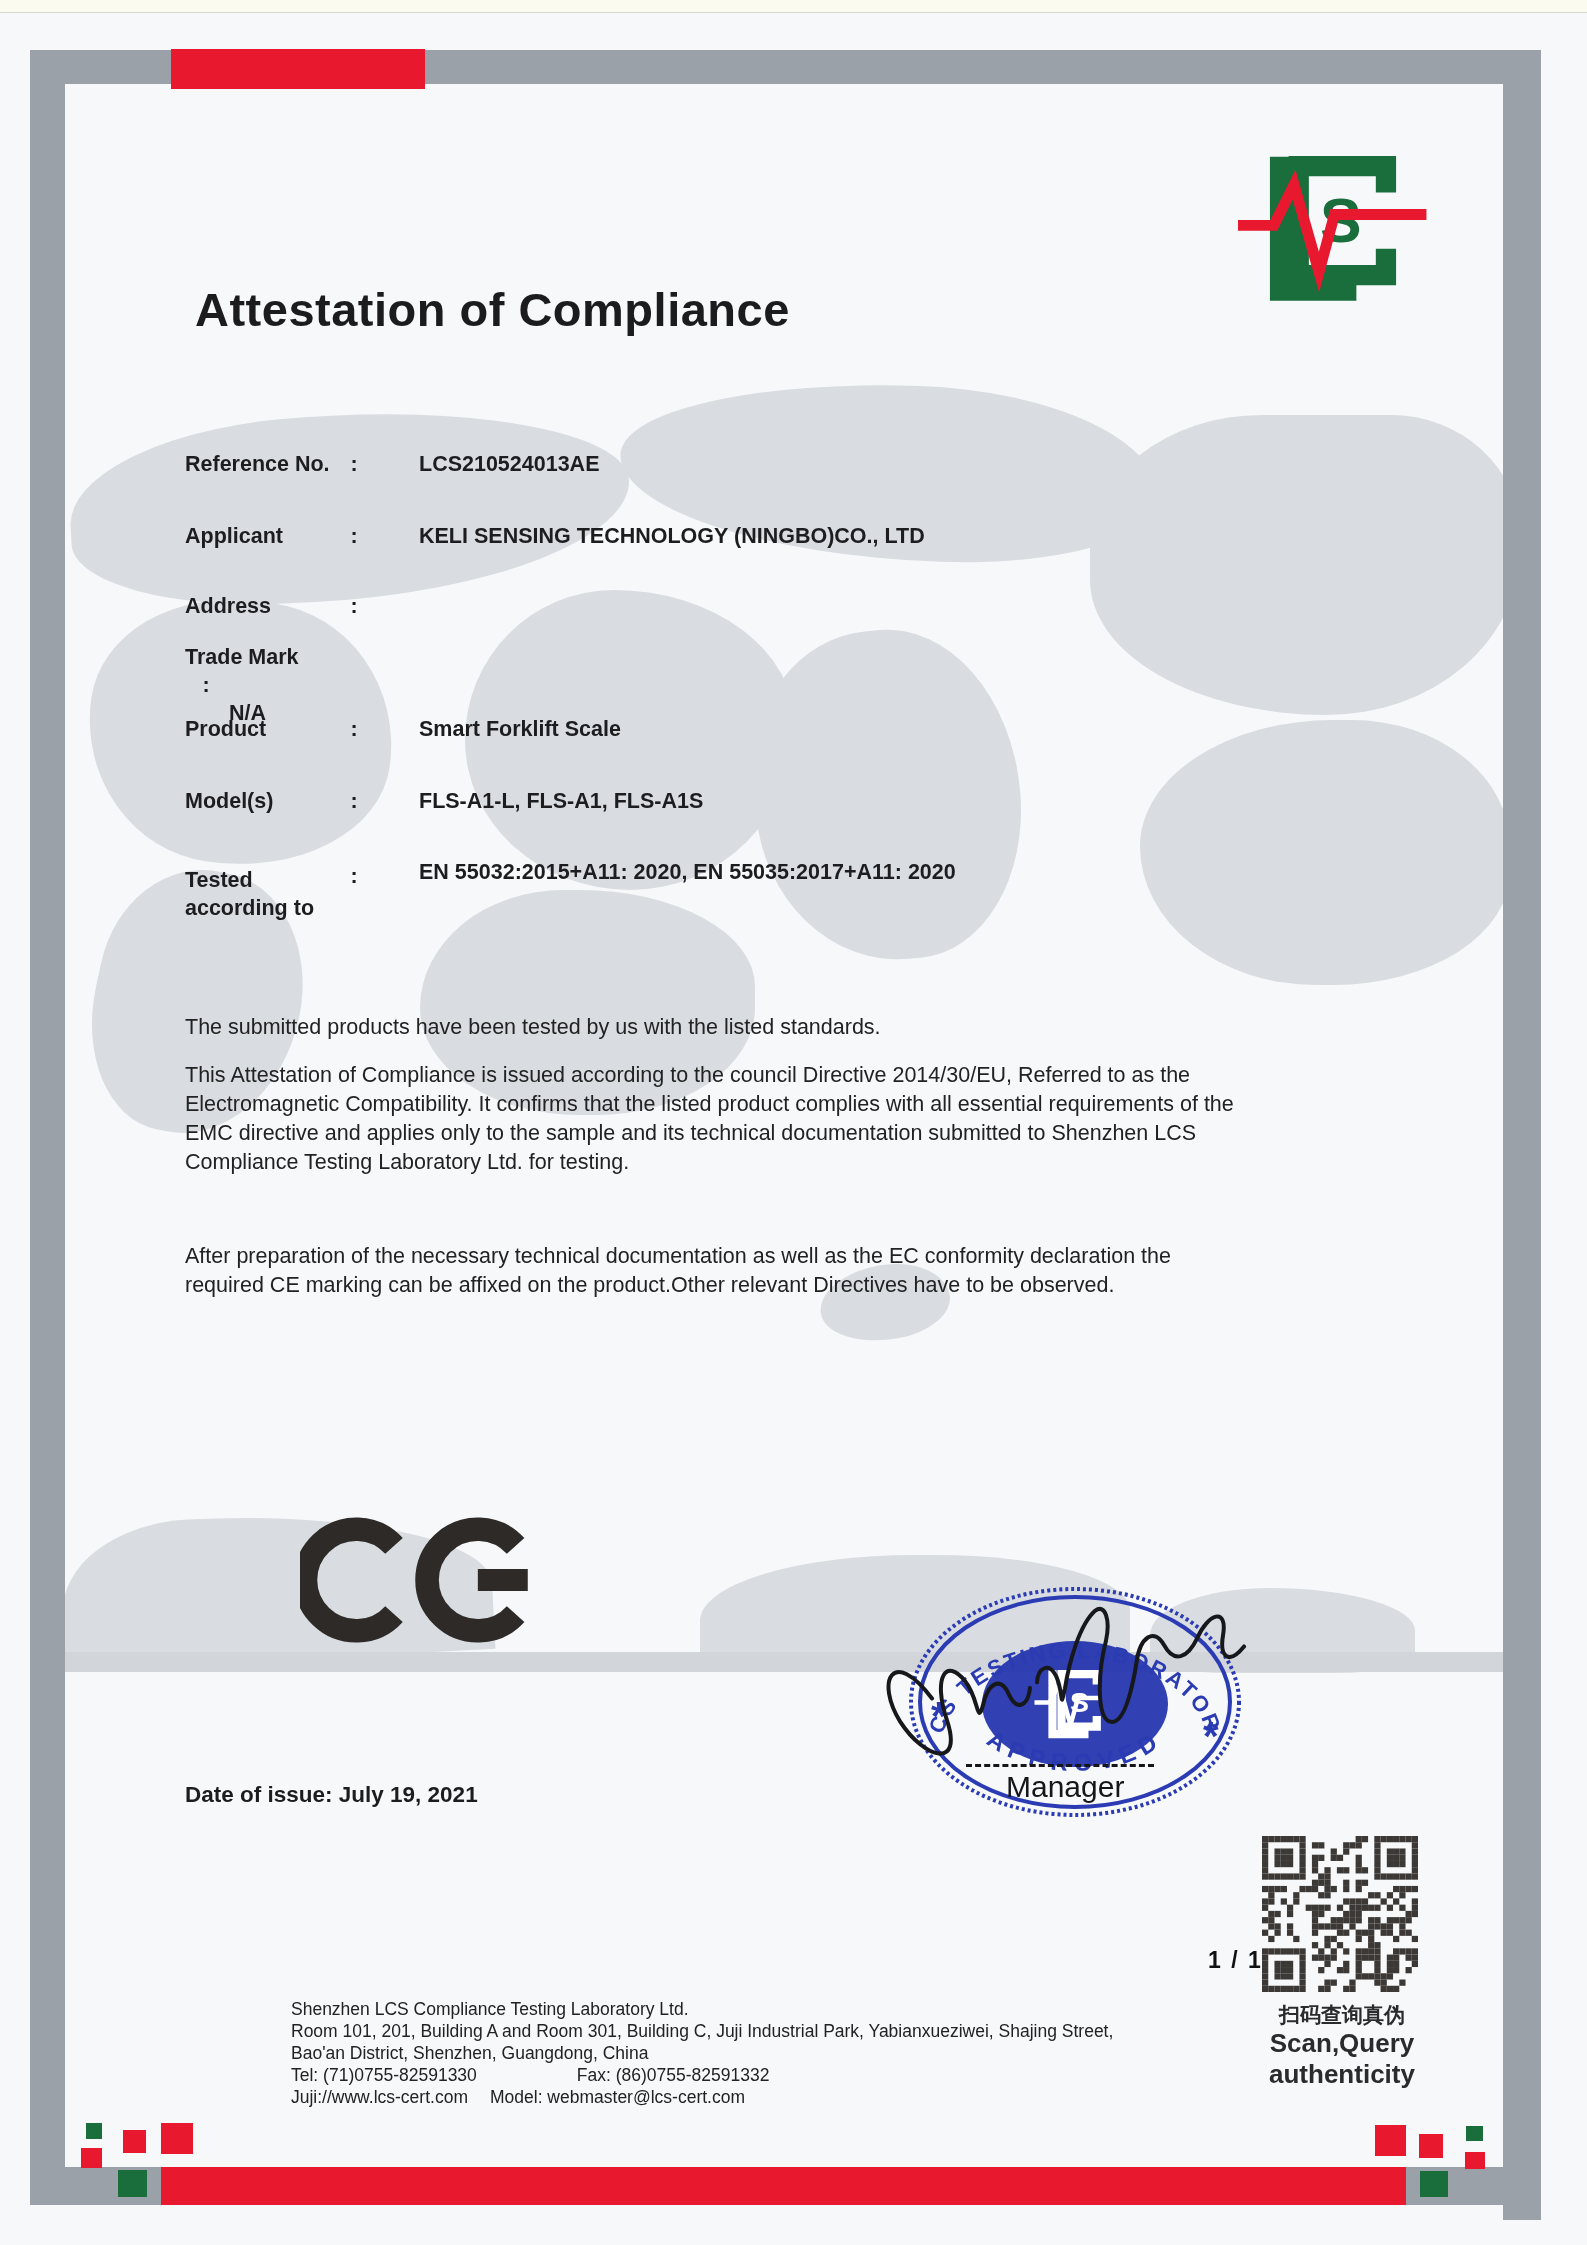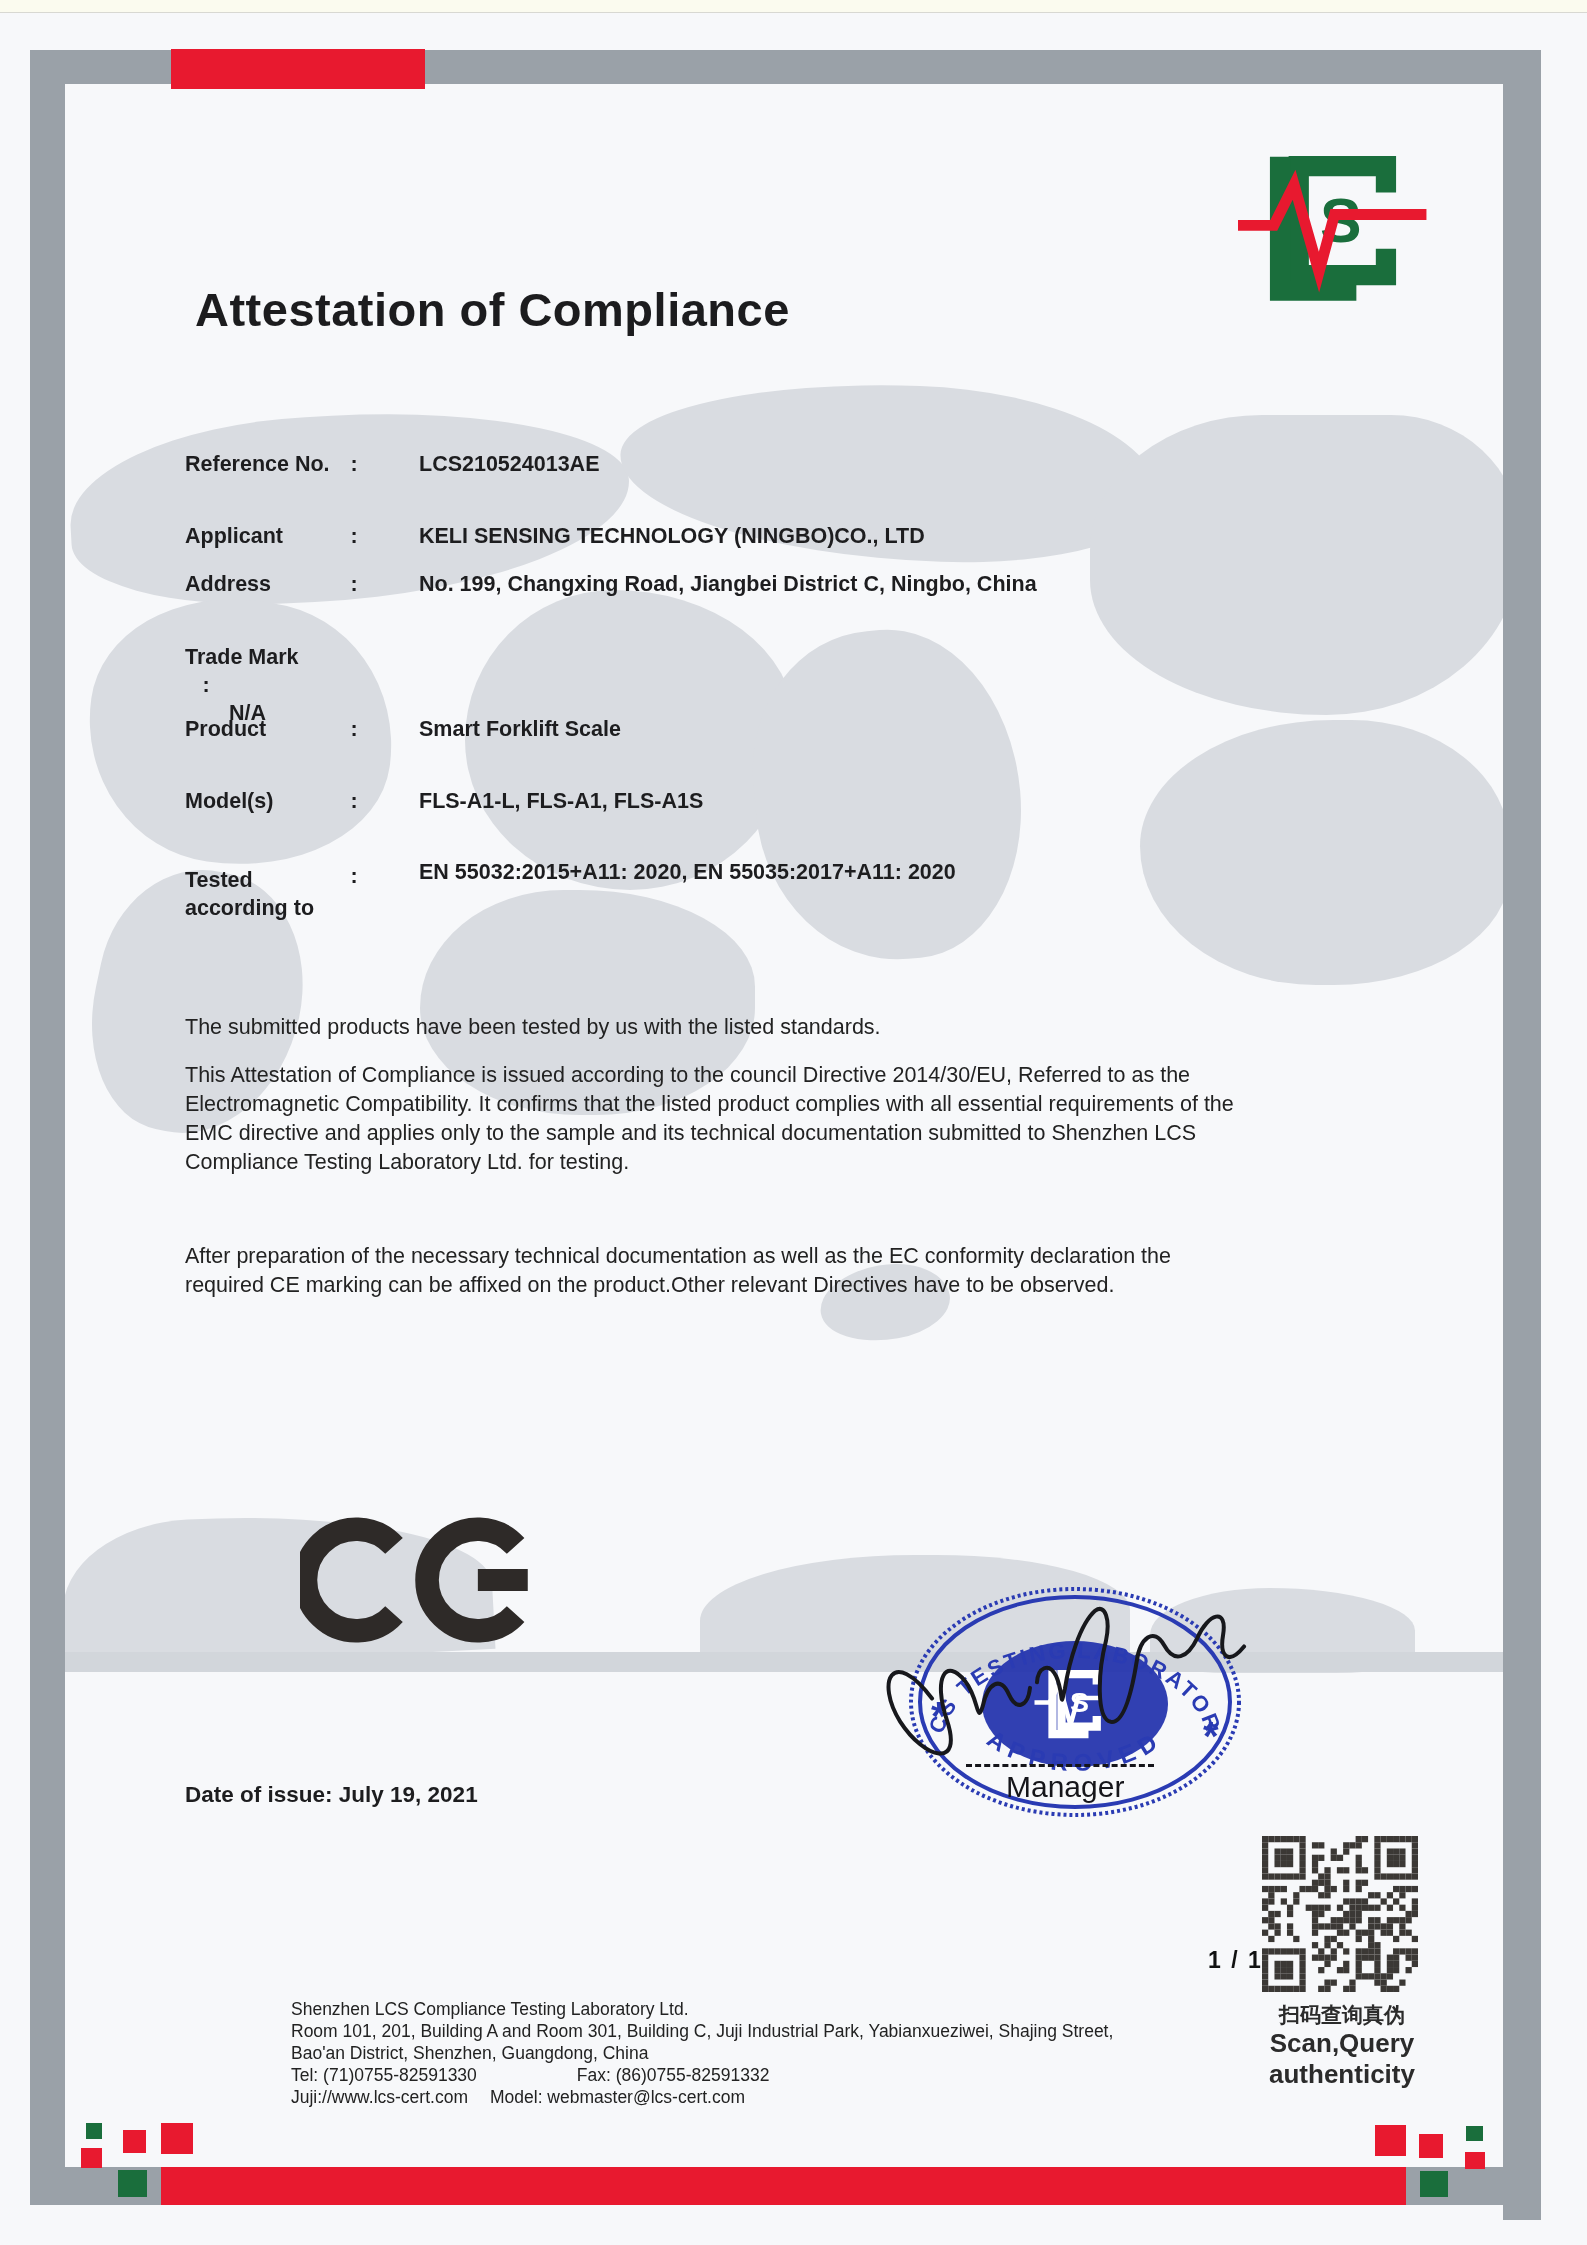--- a/index.html
+++ b/index.html
@@ -105,24 +105,23 @@
   <div class="field-row" style="top:450px;">
     <div class="field-label">Reference No.</div>
     <div class="field-colon">:</div>
     <div class="field-value">LCS210524013AE</div>
   </div>
   <div class="field-row" style="top:522px;">
     <div class="field-label">Applicant</div>
     <div class="field-colon">:</div>
     <div class="field-value">KELI SENSING TECHNOLOGY (NINGBO)CO., LTD</div>
   </div>
-  <div class="field-row" style="top:570px;">
+  <div class="field-row" style="top:592px;">
     <div class="field-label">Address</div>
     <div class="field-colon">:</div>
-    <div class="field-value">No. 199, Changxing Road, Jiangbei District C, Ningbo, China</div>
   </div>
   <div class="field-row" style="top:643px;flex-direction:column;">
     <div class="field-label">Trade Mark</div>
     <div class="field-colon">:</div>
     <div class="field-value">N/A</div>
   </div>
   <div class="field-row" style="top:715px;">
     <div class="field-label">Product</div>
     <div class="field-colon">:</div>
     <div class="field-value">Smart Forklift Scale</div>

